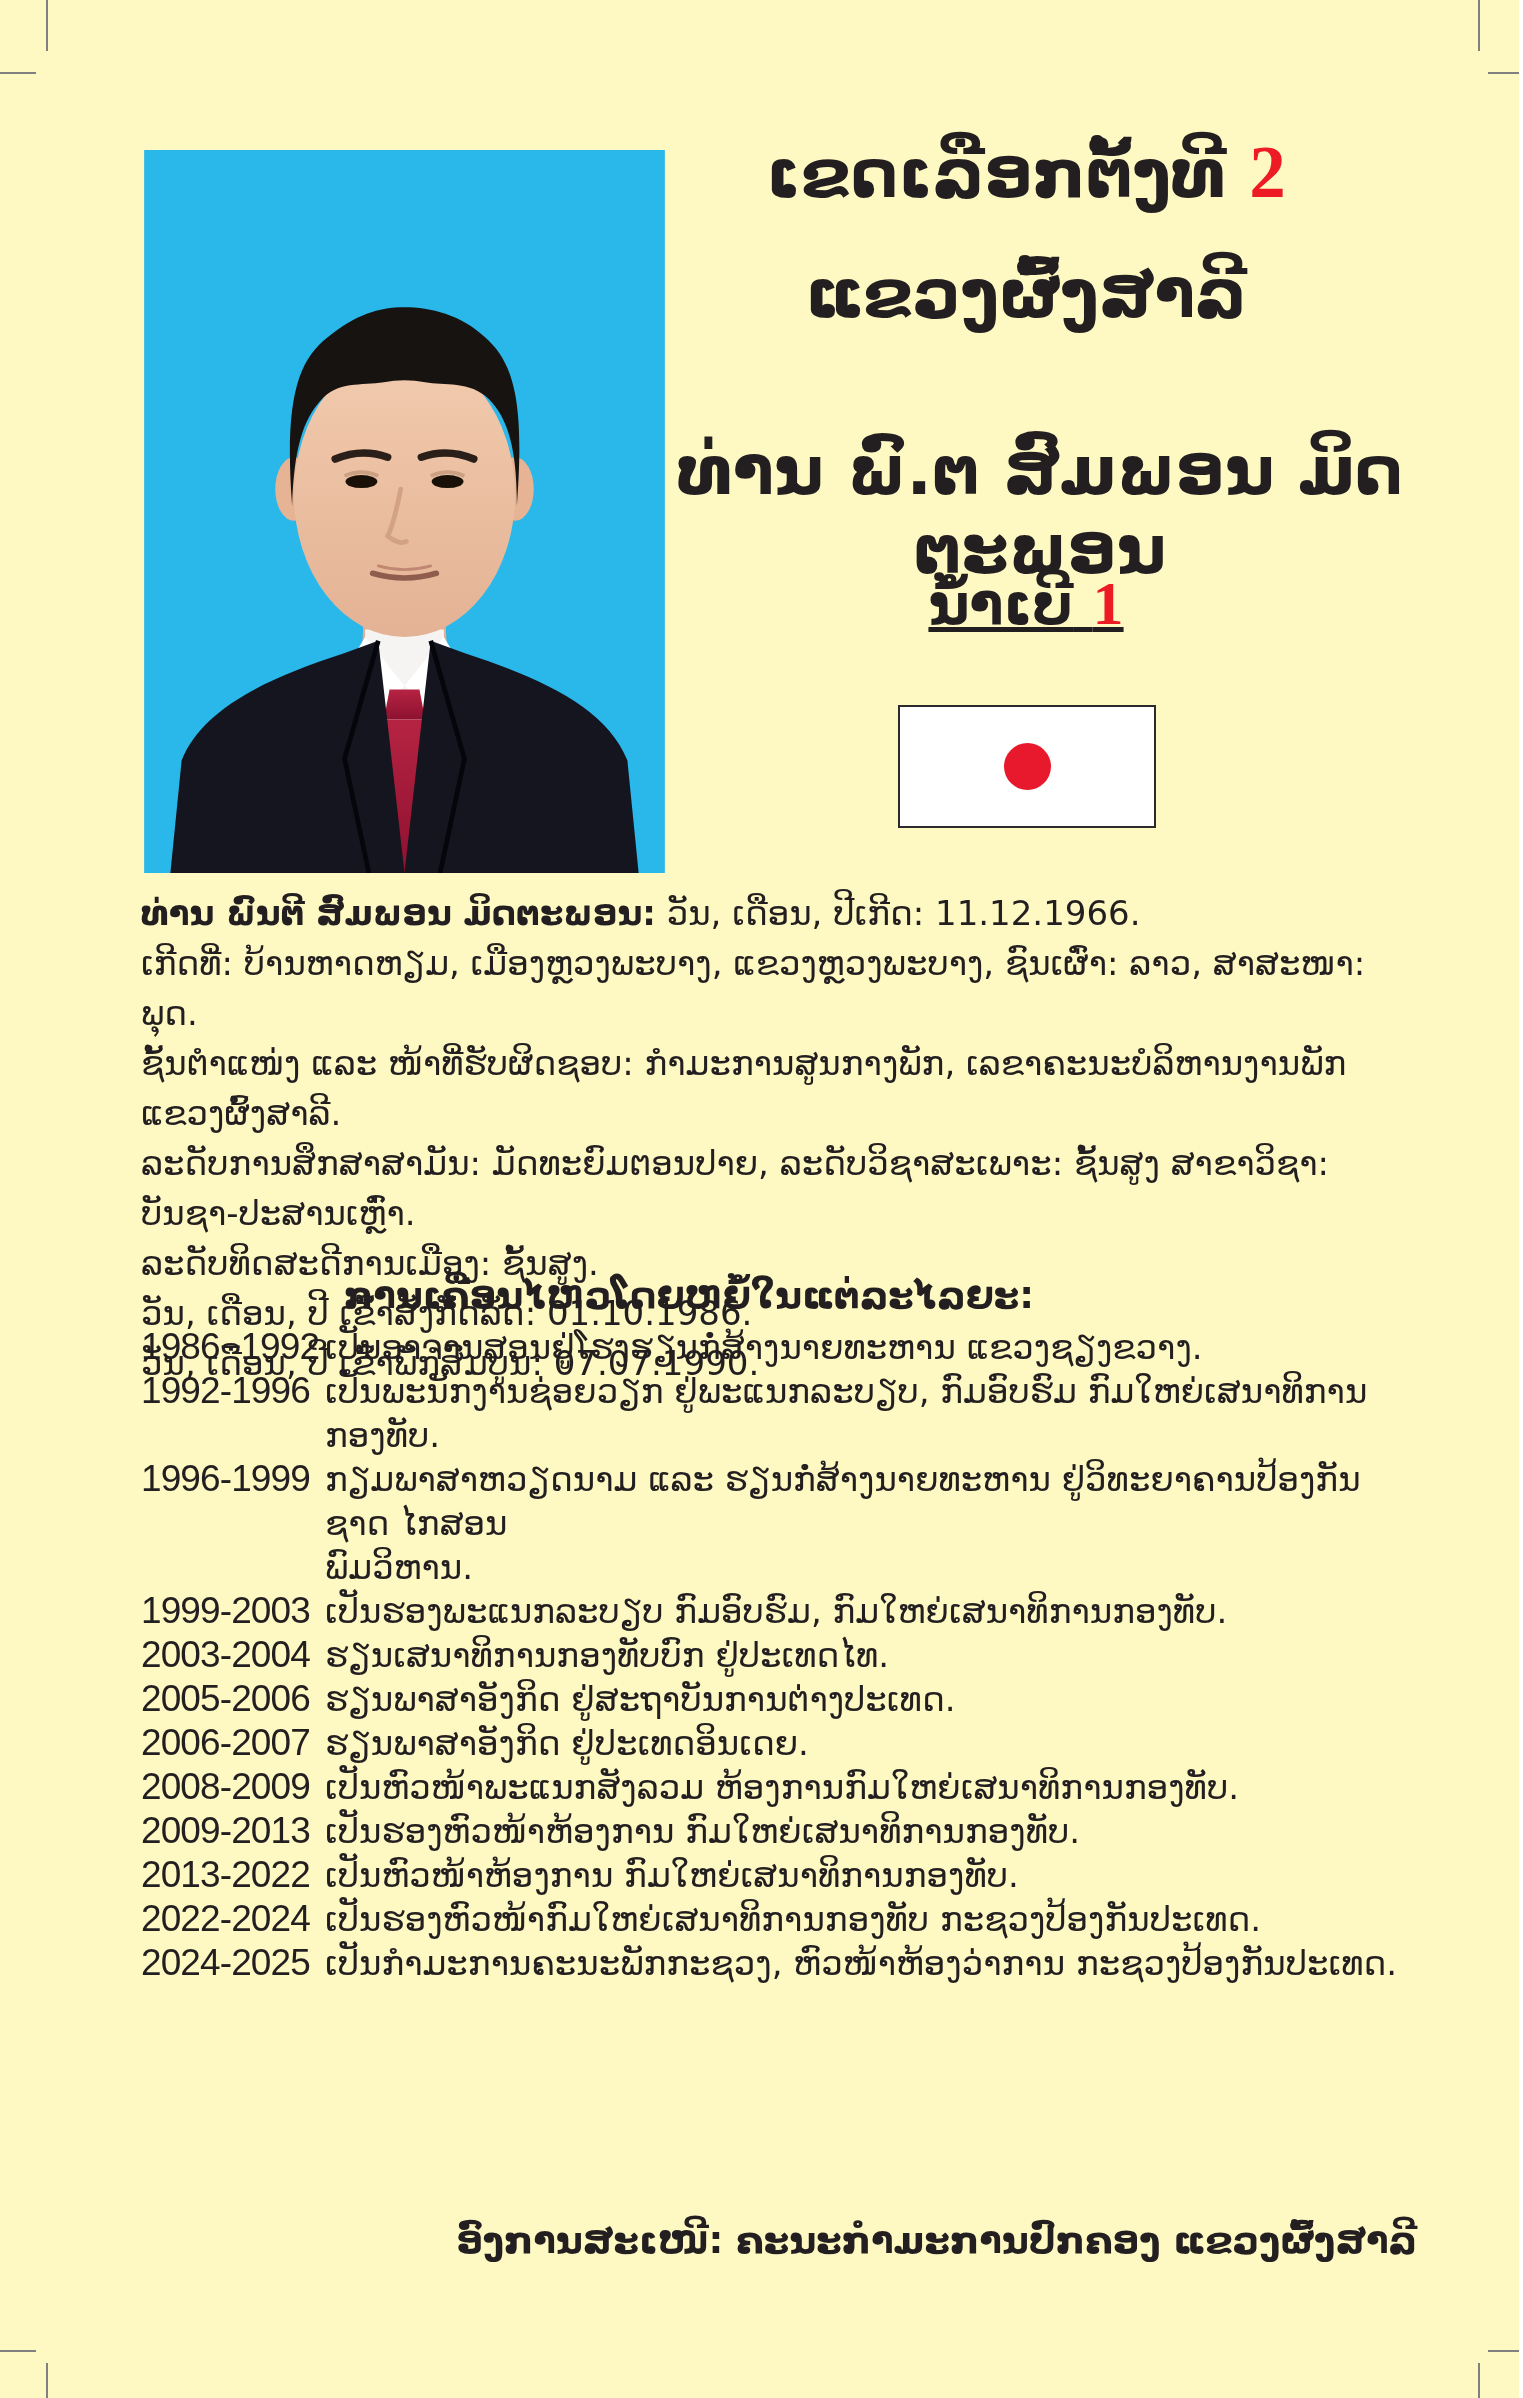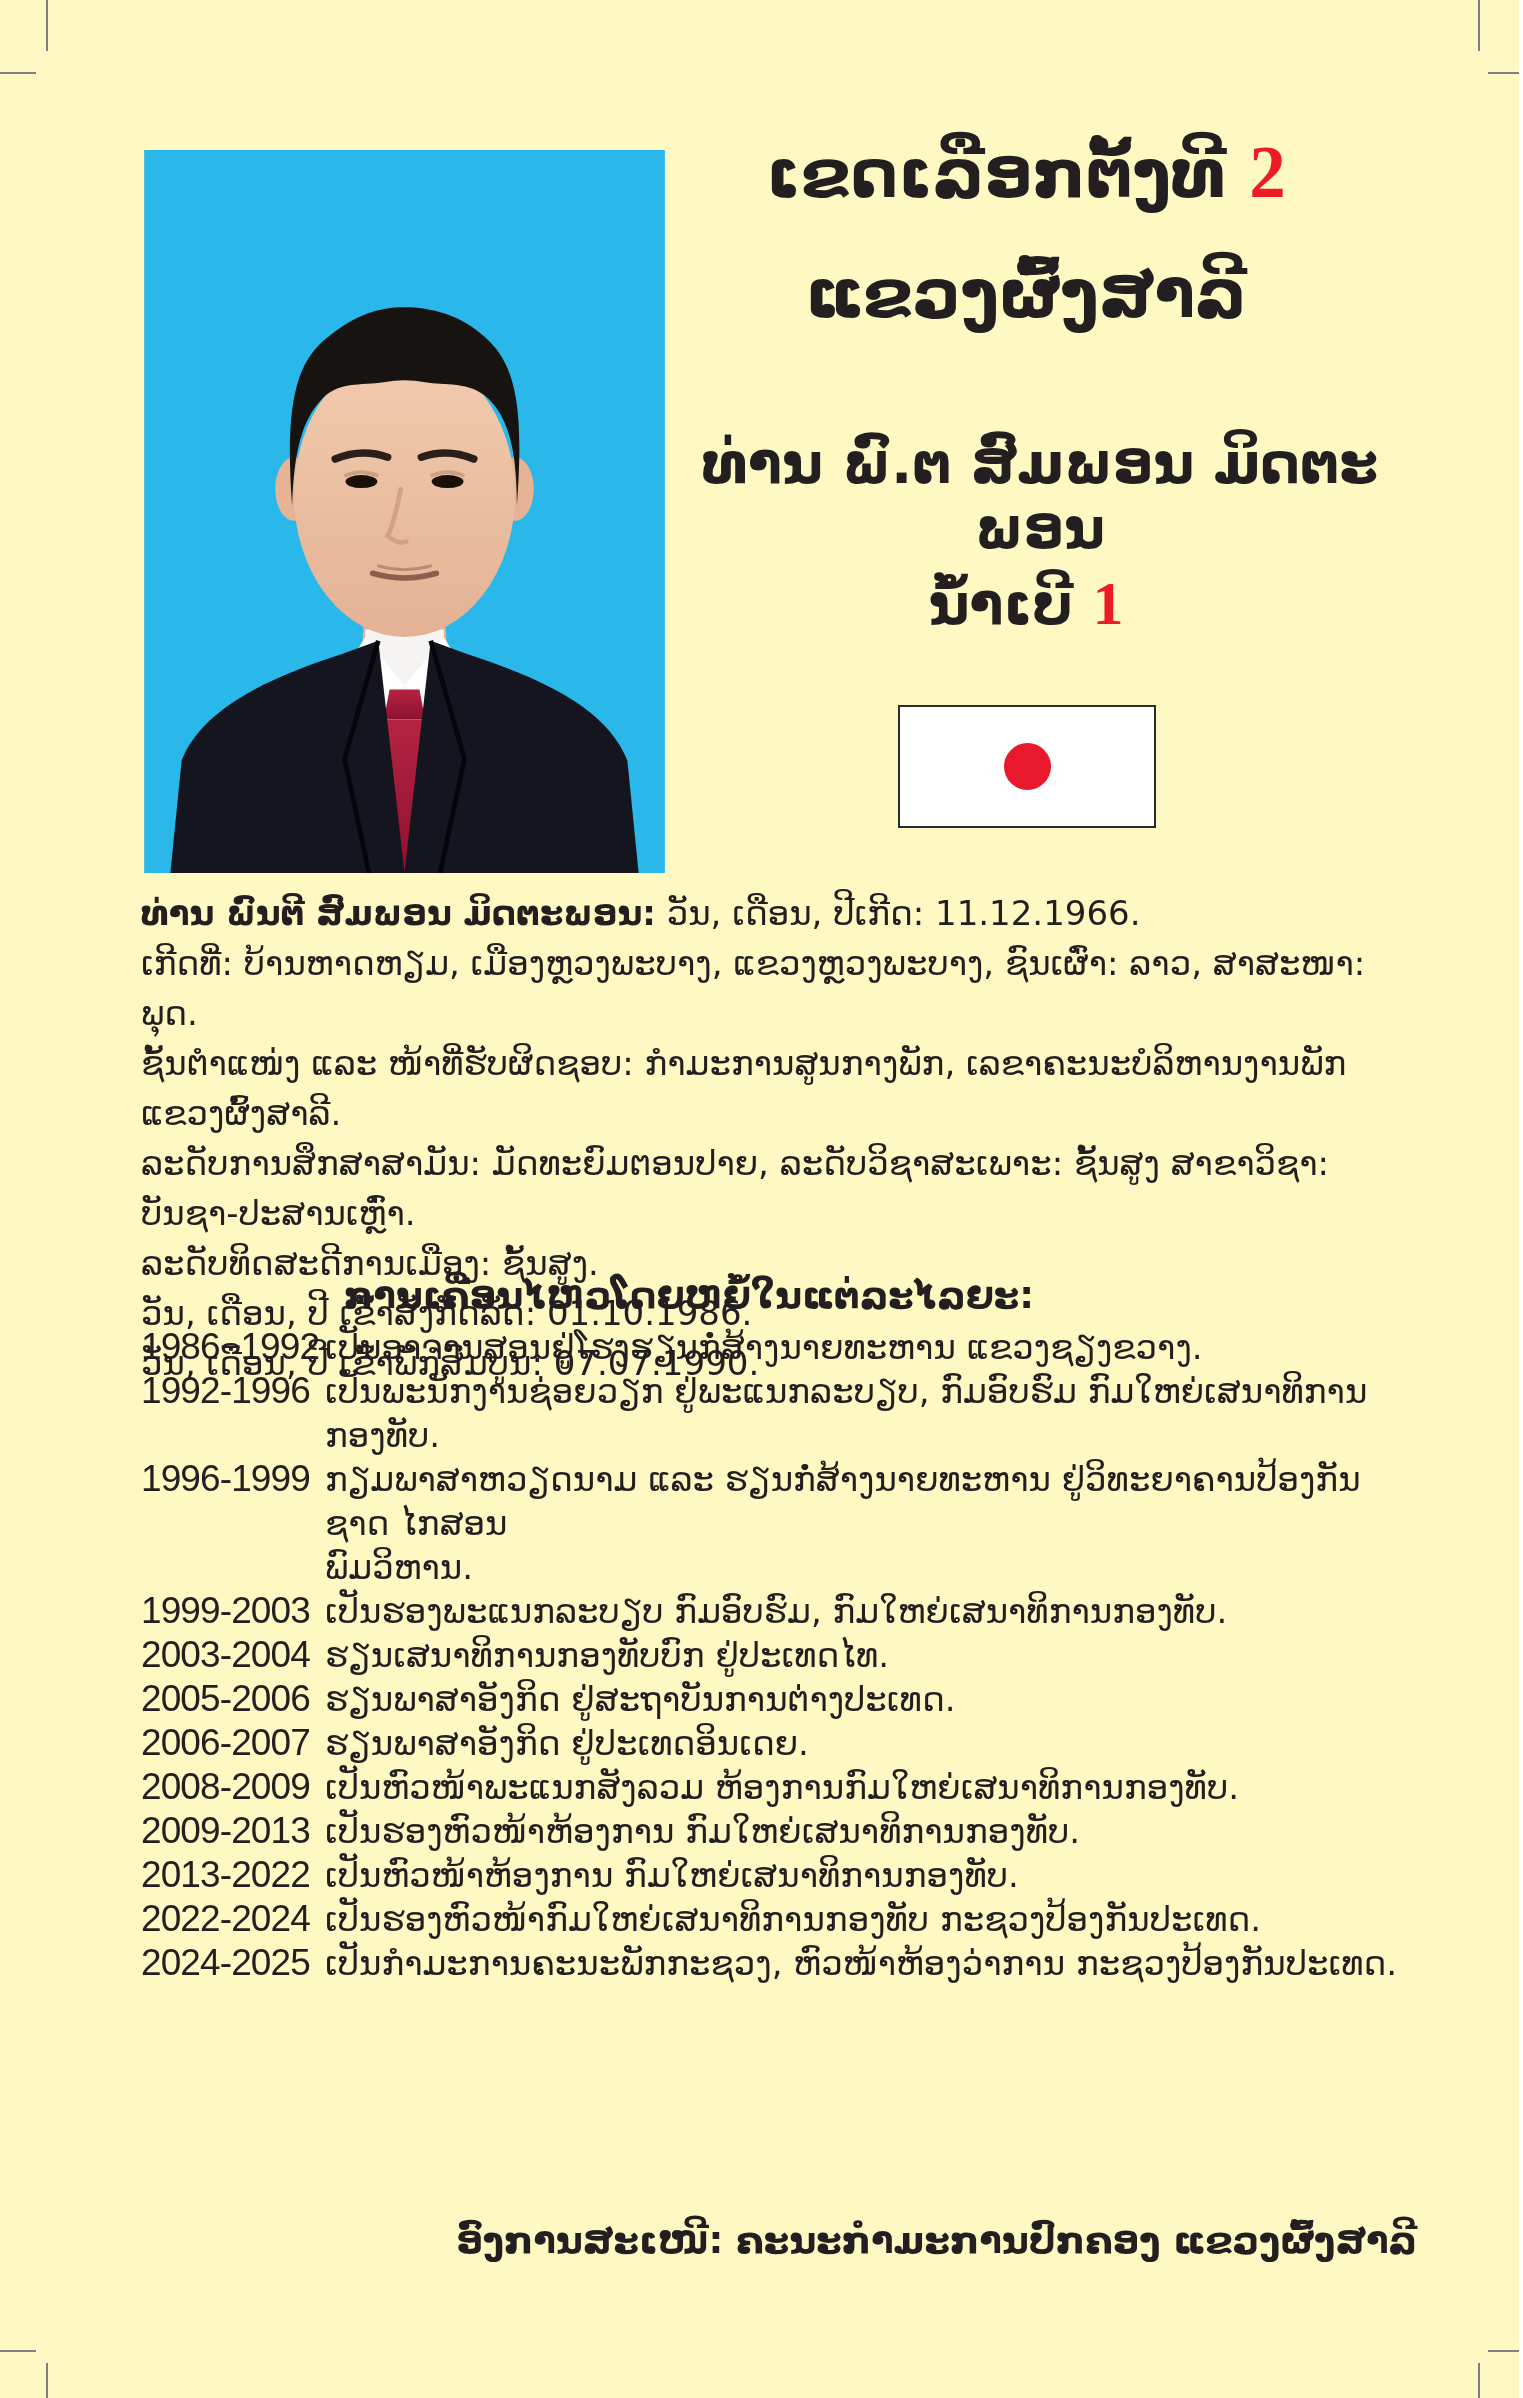--- a/index.html
+++ b/index.html
@@ -18,22 +18,22 @@
   .mark{position:absolute;background:var(--mark);}
 
   
   .photo{position:absolute;left:144px;top:150px;width:521px;height:723px;}
   .photo svg{display:block;width:100%;height:100%;}
 
   
   .hline{position:absolute;text-align:center;font-weight:bold;color:var(--ink);letter-spacing:0;}
   .h-district{left:698px;top:131px;width:656px;font-size:67px;}
   .h-province{left:698px;top:255px;width:656px;font-size:67px;}
-  .h-name{left:656px;top:431px;width:768px;font-size:56px;}
-  .h-ballot{left:698px;top:568px;width:656px;font-size:56px;}
+  .h-name{left:656px;top:431px;width:768px;font-size:68px;}
+  .h-ballot{left:698px;top:568px;width:656px;font-size:56px;text-decoration:underline;}
   .red-num{color:var(--red);font-family:"Liberation Serif","DejaVu Serif",serif;font-weight:bold;}
   .h-district .red-num{font-size:73px;}
   .h-ballot .red-num{font-size:62px;}
 
   .symbol-box{position:absolute;left:898px;top:705px;width:258px;height:123px;background:#fff;border:2.8px solid #2b2b2b;}
   .symbol-dot{position:absolute;left:50%;top:50%;width:47px;height:47px;margin:-23.4px 0 0 -23.4px;border-radius:50%;background:var(--circle-red);}
 
   
   .bio{position:absolute;left:141px;top:888px;width:1255px;font-size:34px;line-height:50px;}
   .bio .bold{font-weight:bold;}

